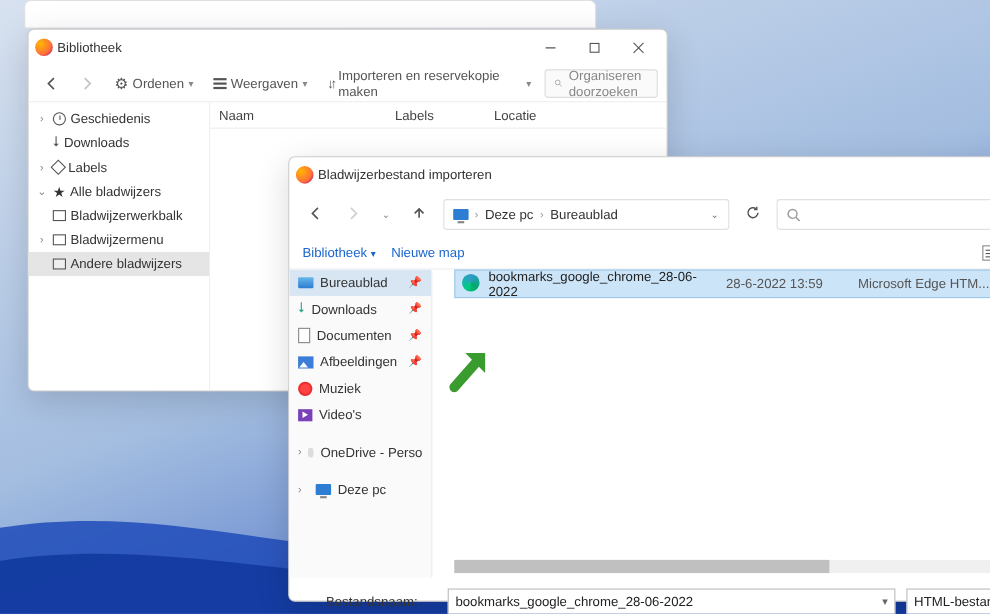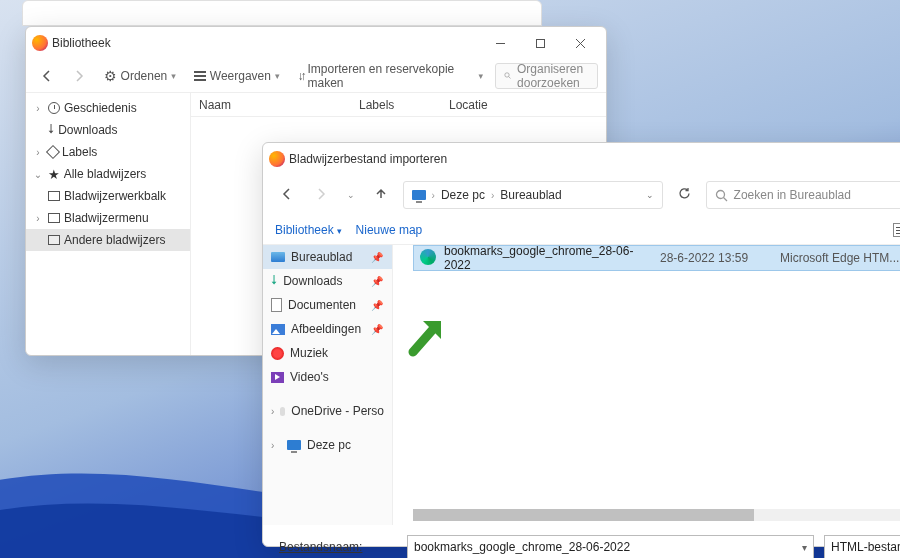--- a/index.html
+++ b/index.html
@@ -247,21 +247,20 @@
     </div>
     <div class="refresh"><svg width="15" height="15" viewBox="0 0 15 15">
           <path d="M12 7.5 A4.5 4.5 0 1 1 10.5 4" fill="none" stroke="#555" stroke-width="1.3"></path>
           <path d="M11 2 L11 4.5 L8.5 4.5" fill="none" stroke="#555" stroke-width="1.3"></path>
         </svg></div>
     <div class="dlg-search">
       <svg width="13" height="13" viewBox="0 0 13 13">
           <circle cx="5.5" cy="5.5" r="4" fill="none" stroke="#999" stroke-width="1.3"></circle>
           <line x1="8.5" y1="8.5" x2="12" y2="12" stroke="#999" stroke-width="1.3"></line>
         </svg>
-      <span>Zoeken in Bureaublad</span>
     </div>
   </div>
   <div class="dlg-toolbar2">
     <span><span>Bibliotheek</span> <span style="font-size:9px;">▾</span></span>
     <span>Nieuwe map</span>
     <div class="right">
       <div class="viewicon details"></div>
       <span style="font-size:9px;color:#555;">▾</span>
       <div class="toggle-ico"></div>
       <div class="helpicon">?</div>
@@ -323,21 +322,21 @@
           <path d="M10 45 L32 20" stroke="#3a9b2e" stroke-width="9" stroke-linecap="round"></path>
           <path d="M20 14 L38 14 L38 32 Z" fill="#3a9b2e"></path>
         </svg>
       <div class="dlg-scroll">
           <div class="thumb"></div>
         </div>
     </div>
   </div>
   <div class="dlg-footer">
     <div class="foot-row">
-      <label style="width:118px;text-align:left;text-decoration:underline;">Bestandsnaam:</label>
+      <label style="width:118px;text-align:center;">Bestandsnaam:</label>
       <div class="combo" style="flex:1;">
           <span>bookmarks_google_chrome_28-06-2022</span>
         </div>
       <div class="combo" style="width:150px;">
           <span>HTML-bestanden</span>
         </div>
     </div>
 
   </div>
 </div>

